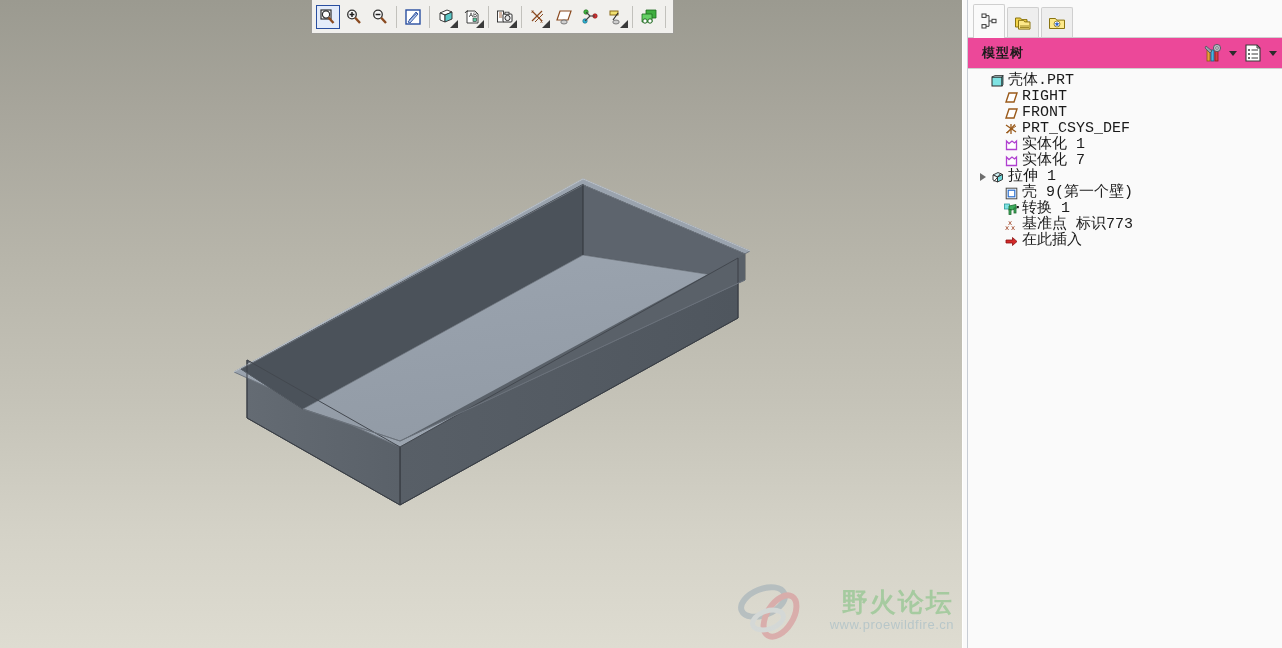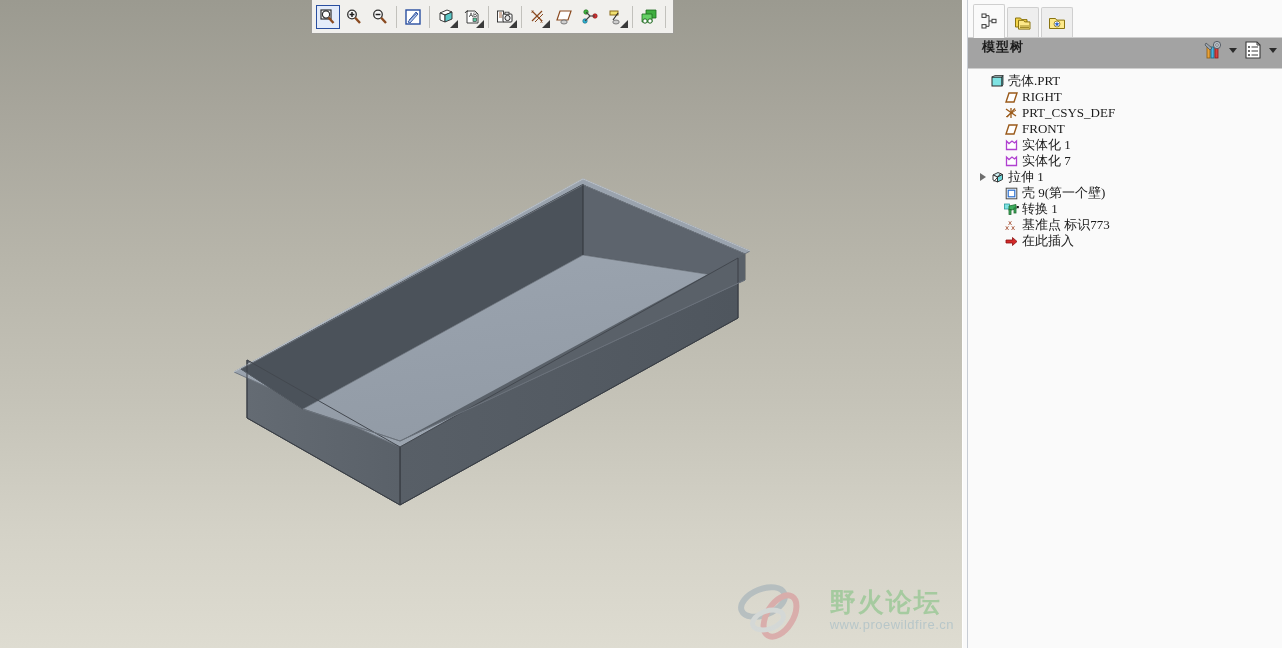--- a/index.html
+++ b/index.html
@@ -108,24 +108,24 @@
     z-index: 3;
   }
   .panel-tab.active::after {
     content:"";
     position:absolute; left:0; right:0; bottom:-1px; height:2px;
     background:#fafafa;
   }
 
   #tree-header {
     height: 31px;
-    display: flex; 
+    display: flex; align-items: center;
     padding: 0 2px 0 14px;
     border-bottom: 1px solid #cfcfcf;
-    background: #a3a3a3;
+    background: #ec4899;
   }
   #tree-title {
     font-family: "DejaVu Sans", sans-serif;
     font-size: 13px;
     font-weight: bold;
     color: #1c1c1c;
     letter-spacing: 1px;
     flex: 1;
   }
   .hdr-btn {
@@ -172,42 +172,43 @@
     border-bottom: 4px solid transparent;
     border-left: 6px solid #6d6d6d;
   }
   .tree-row .t-icon {
     width: 15px; height: 15px;
     flex: none;
     display: flex; align-items: center; justify-content: center;
     margin-right: 3px;
   }
   .tree-row .t-label {
-    font-family: Liberation Serif, serif;
-    font-size: 13px;
+    font-family: Liberation Mono, monospace;
+    font-size: 15px;
     line-height: 16px;
   }
 
   
   #watermark {
     position: absolute;
     right: 8px; bottom: 6px;
     display: flex;
     align-items: center;
     opacity: 0.55;
     pointer-events: none;
   }
   #wm-text { margin-left: 6px; }
   #wm-cn {
     font-family: "DejaVu Sans", sans-serif;
     font-size: 26px;
     font-weight: bold;
     color: #7cc07c;
     letter-spacing: 2px;
     line-height: 28px;
+    margin-left: 12px;
   }
   #wm-url {
     font-family: "Liberation Sans", sans-serif;
     font-size: 13px;
     color: #9ab7c4;
     letter-spacing: 0.5px;
     line-height: 18px;
   }
 </style>
 </head>
@@ -487,37 +488,37 @@
           </svg>
         </span>
         <span class="t-label">RIGHT</span>
       </div>
 
 
       <div class="tree-row" style="padding-left:22px">
         <span class="expander"></span>
         <span class="t-icon">
           <svg width="13" height="13" viewBox="0 0 13 13">
+            <polygon points="4,2 12,2 9,11 1,11" fill="#ffffff" stroke="#9a5a1a" stroke-width="1.4"></polygon>
+          </svg>
+        </span>
+        <span class="t-label">FRONT</span>
+      </div>
+
+      <div class="tree-row" style="padding-left:22px">
+        <span class="expander"></span>
+        <span class="t-icon">
+          <svg width="13" height="13" viewBox="0 0 13 13">
             <line x1="1" y1="2" x2="11" y2="9" stroke="#9a5a1a" stroke-width="1.3"></line>
             <line x1="2" y1="10" x2="10" y2="1.5" stroke="#9a5a1a" stroke-width="1.3"></line>
             <line x1="6" y1="1" x2="6" y2="11" stroke="#9a5a1a" stroke-width="1.3"></line>
             <line x1="1" y1="10" x2="11" y2="3" stroke="#9a5a1a" stroke-width="1"></line>
           </svg>
         </span>
         <span class="t-label">PRT_CSYS_DEF</span>
-      </div>
-
-      <div class="tree-row" style="padding-left:22px">
-        <span class="expander"></span>
-        <span class="t-icon">
-          <svg width="13" height="13" viewBox="0 0 13 13">
-            <polygon points="4,2 12,2 9,11 1,11" fill="#ffffff" stroke="#9a5a1a" stroke-width="1.4"></polygon>
-          </svg>
-        </span>
-        <span class="t-label">FRONT</span>
       </div>
 
 
       <div class="tree-row" style="padding-left:22px">
         <span class="expander"></span>
         <span class="t-icon">
           <svg width="13" height="13" viewBox="0 0 13 13">
             <path d="M1.5 2 L1.5 10.5 L11.5 10.5 L11.5 2 L9.5 4 L7 2 L4 4.5 Z" fill="#ffffff" stroke="#b040d0" stroke-width="1.3"></path>
           </svg>
         </span>

